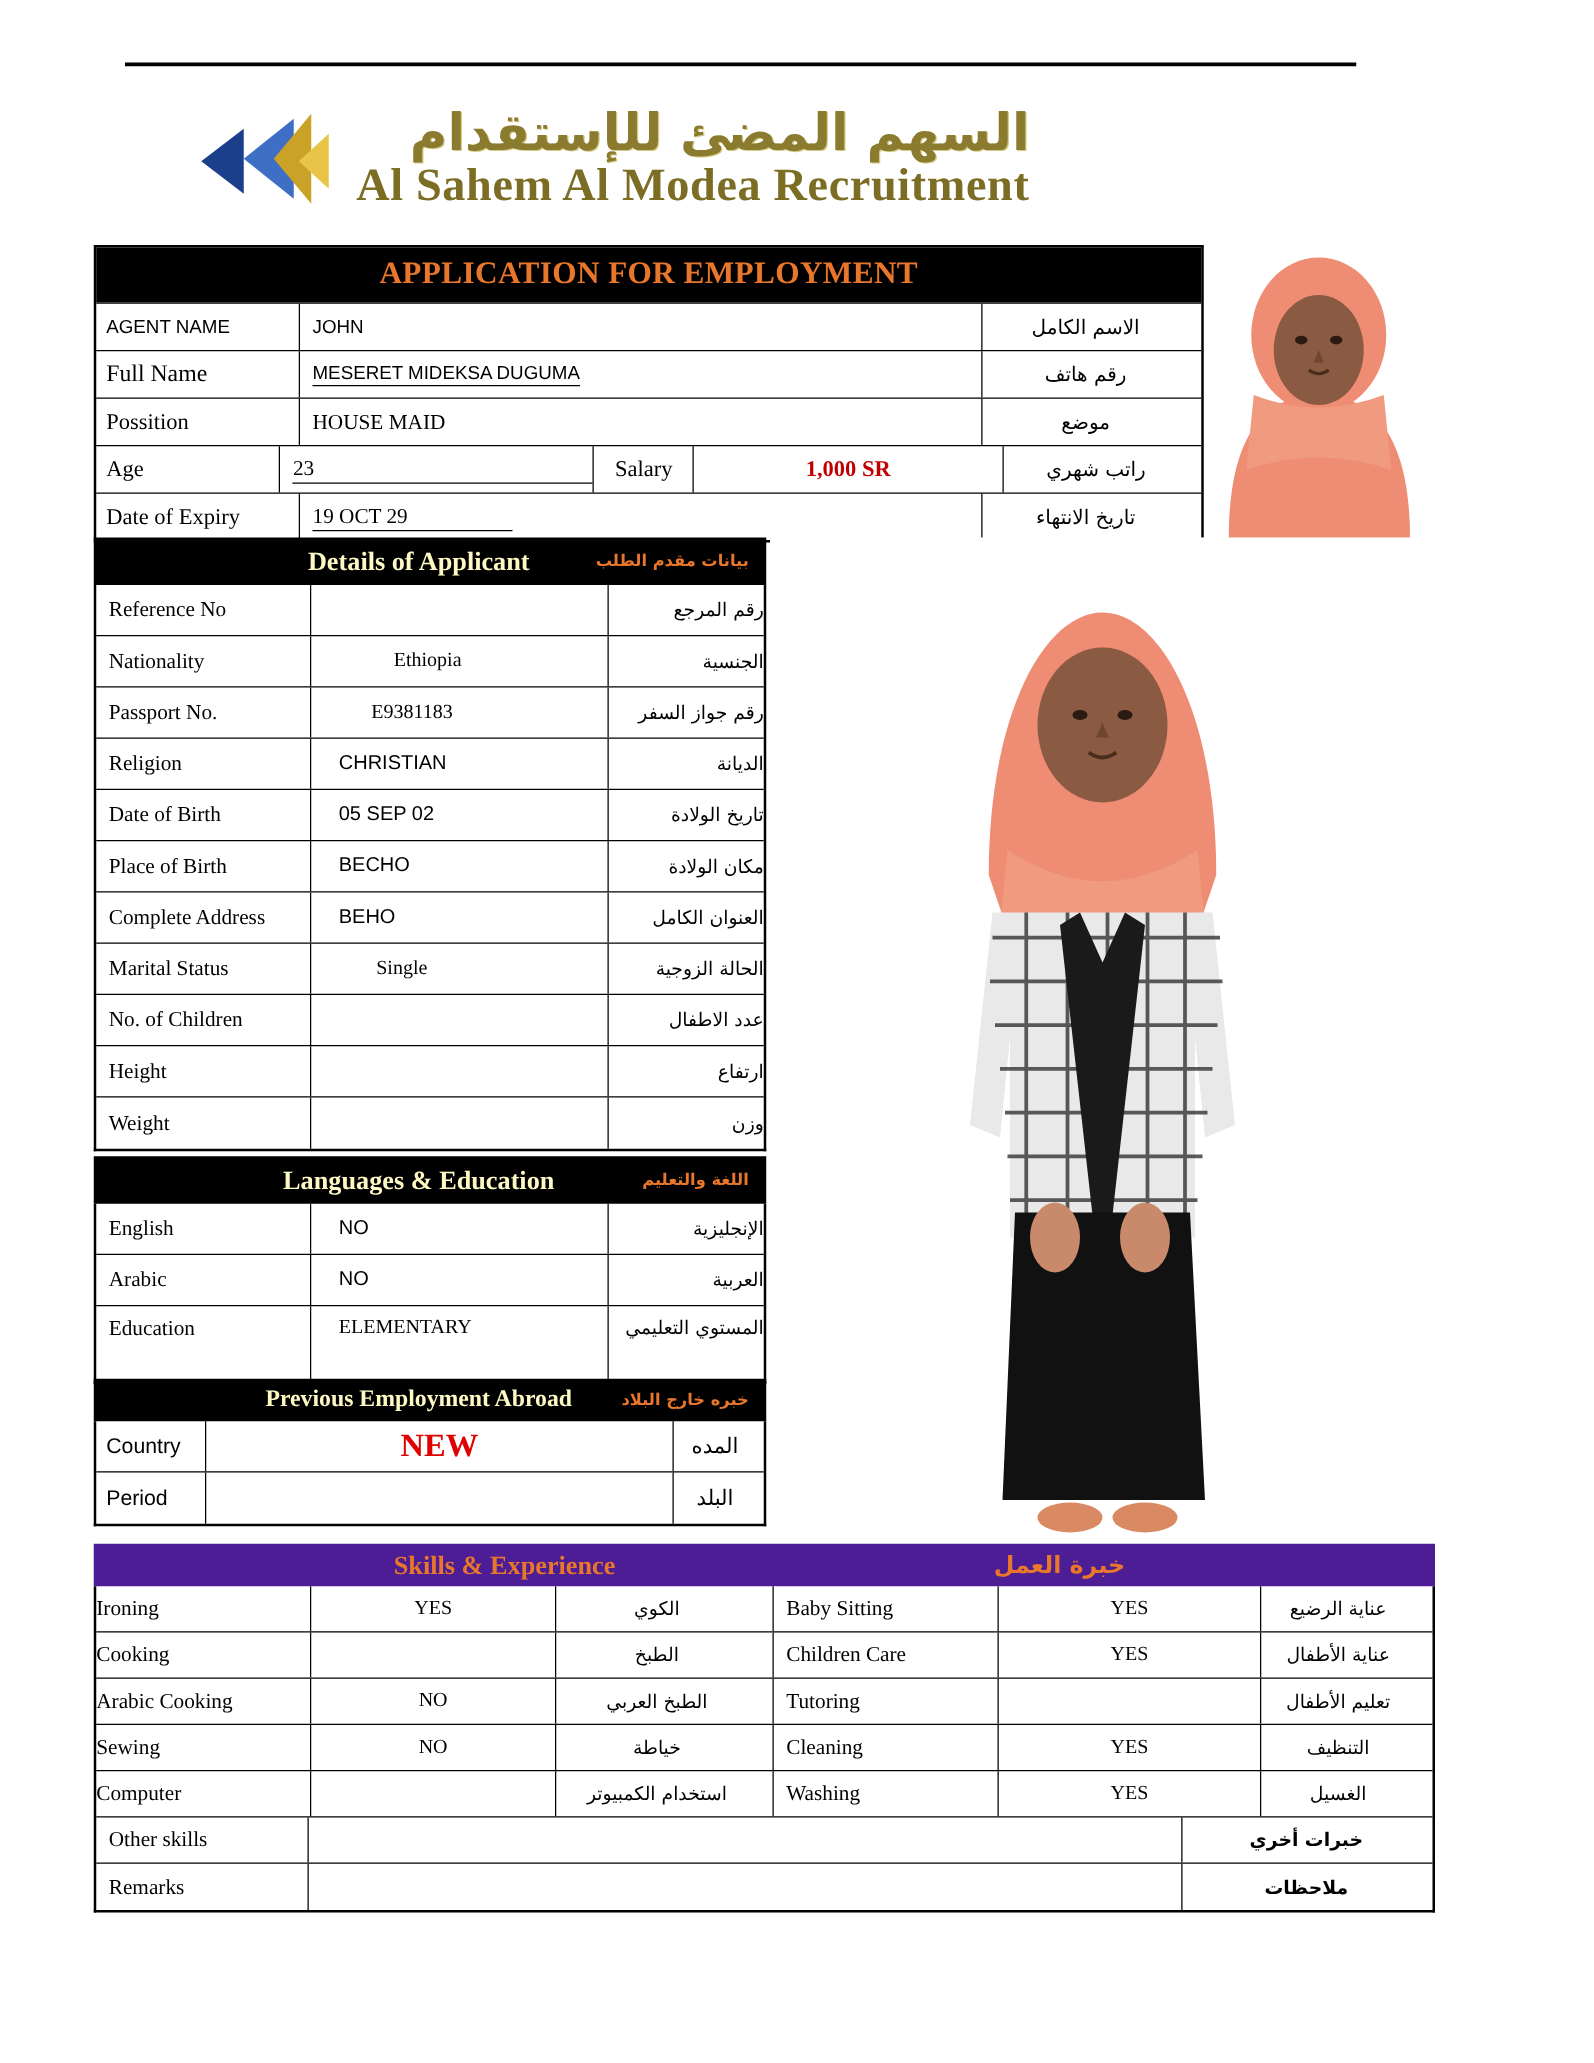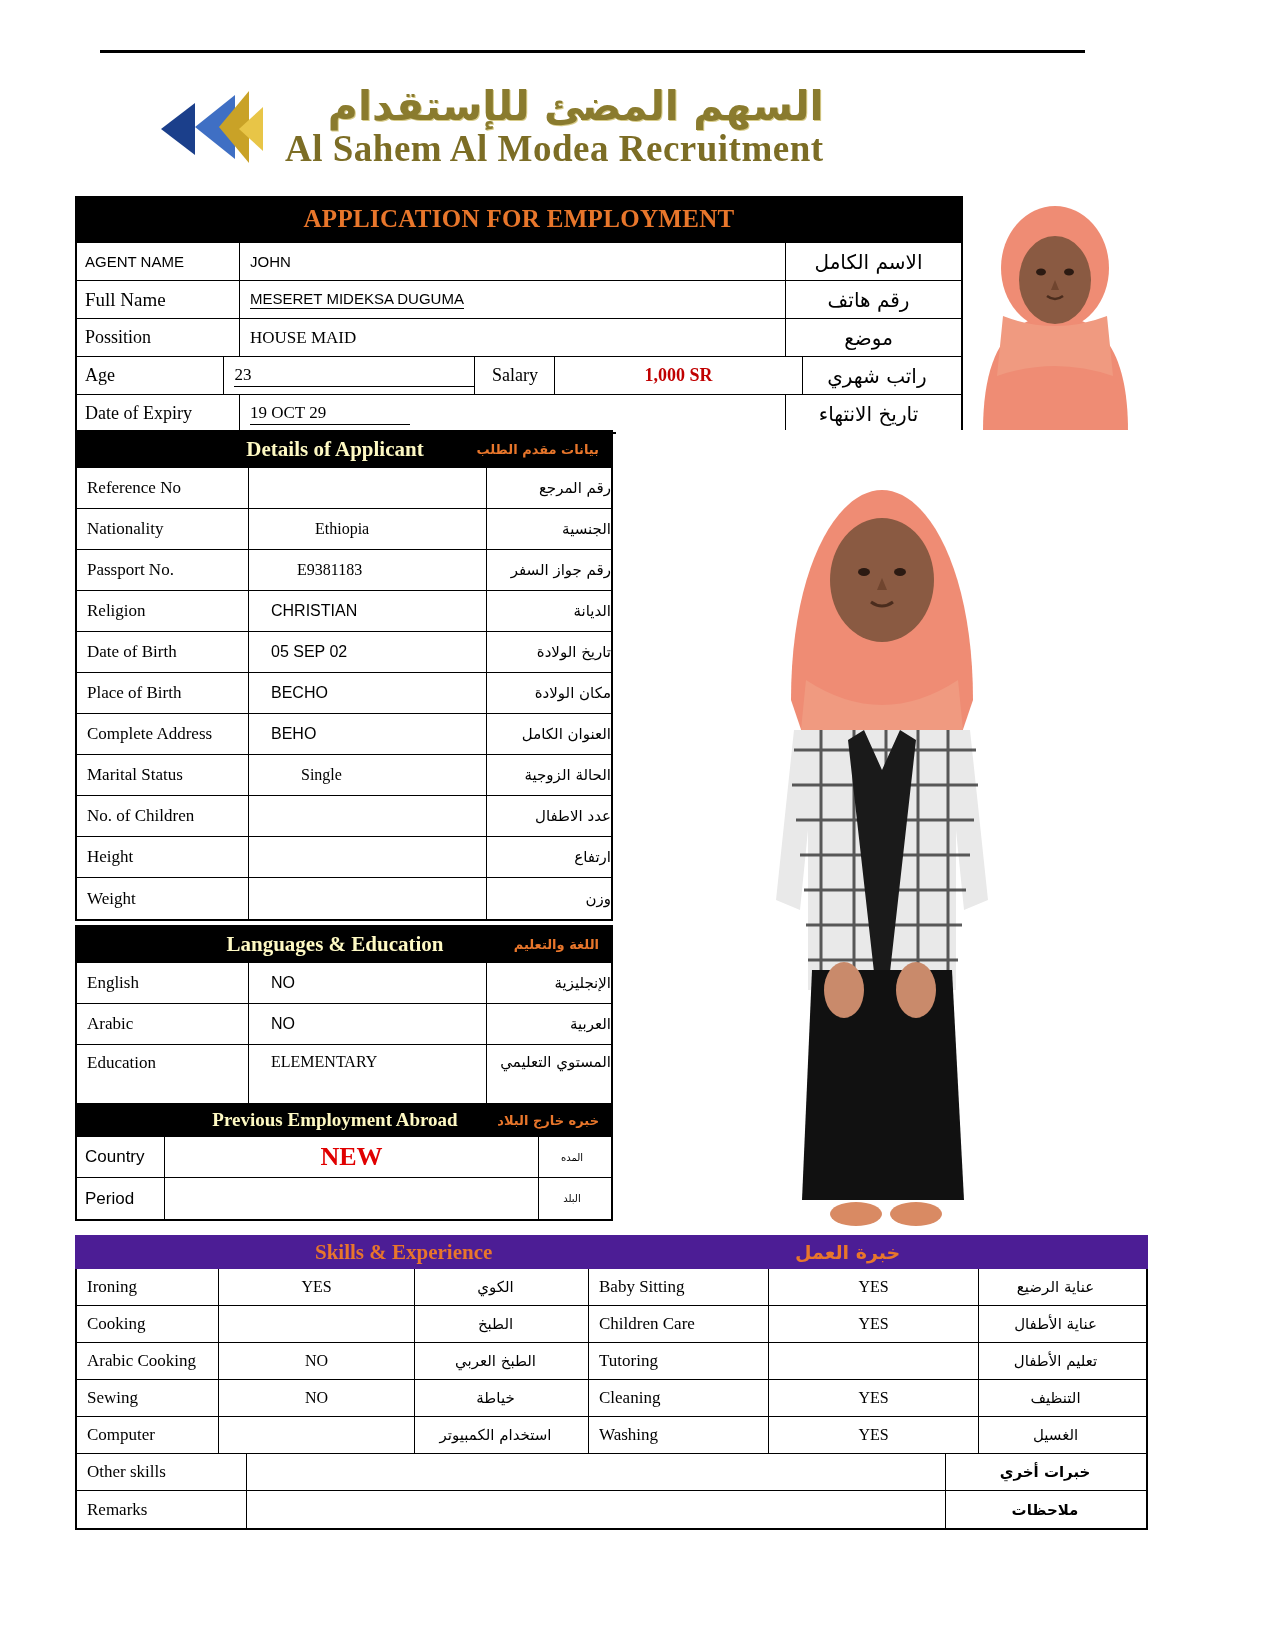--- a/index.html
+++ b/index.html
@@ -123,21 +123,21 @@
     padding: 6px 0 6px 10px;
     font-size: 17px;
     display: flex;
     align-items: center;
     border-right: 1px solid #000;
   }
   .c-ar {
     width: 175px;
     box-sizing: border-box;
     padding: 6px 10px 6px 0;
-    font-size: 20px;
+    font-size: 16px;
     font-family: "DejaVu Sans", sans-serif;
     direction: rtl;
     text-align: center;
     display: flex;
     align-items: center;
     justify-content: center;
   }
   .sal-lab {
     width: 90px;
     box-sizing: border-box;
@@ -272,21 +272,21 @@
     display: flex; align-items: center; justify-content: center;
     border-right: 1px solid #000;
     color: #e00000;
     font-weight: bold;
     font-size: 26px;
   }
   .p-ar {
     width: 72px;
     box-sizing: border-box;
     padding-right: 6px;
-    font-size: 10px;
+    font-size: 17px;
     font-family: "DejaVu Sans", sans-serif;
     direction: rtl;
     display: flex; align-items: center; justify-content: center;
   }
 
   
   .skills {
     position: absolute;
     left: 75px;
     width: 1073px;
@@ -321,23 +321,22 @@
     box-sizing: border-box;
   }
   .srow {
     display: flex;
     height: 37px;
     border-bottom: 1px solid #000;
     box-sizing: border-box;
   }
   .srow:last-child { border-bottom: none; }
   .s-lab {
-    width: 142px;
-    box-sizing: border-box;
-    padding-left: 10px;
+    width: 172px;
+    box-sizing: border-box;
     font-size: 17px;
     display: flex; align-items: center;
     border-right: 1px solid #000;
   }
   .s-val {
     width: 196px;
     box-sizing: border-box;
     font-size: 16px;
     display: flex; align-items: center; justify-content: center;
     border-right: 1px solid #000;

